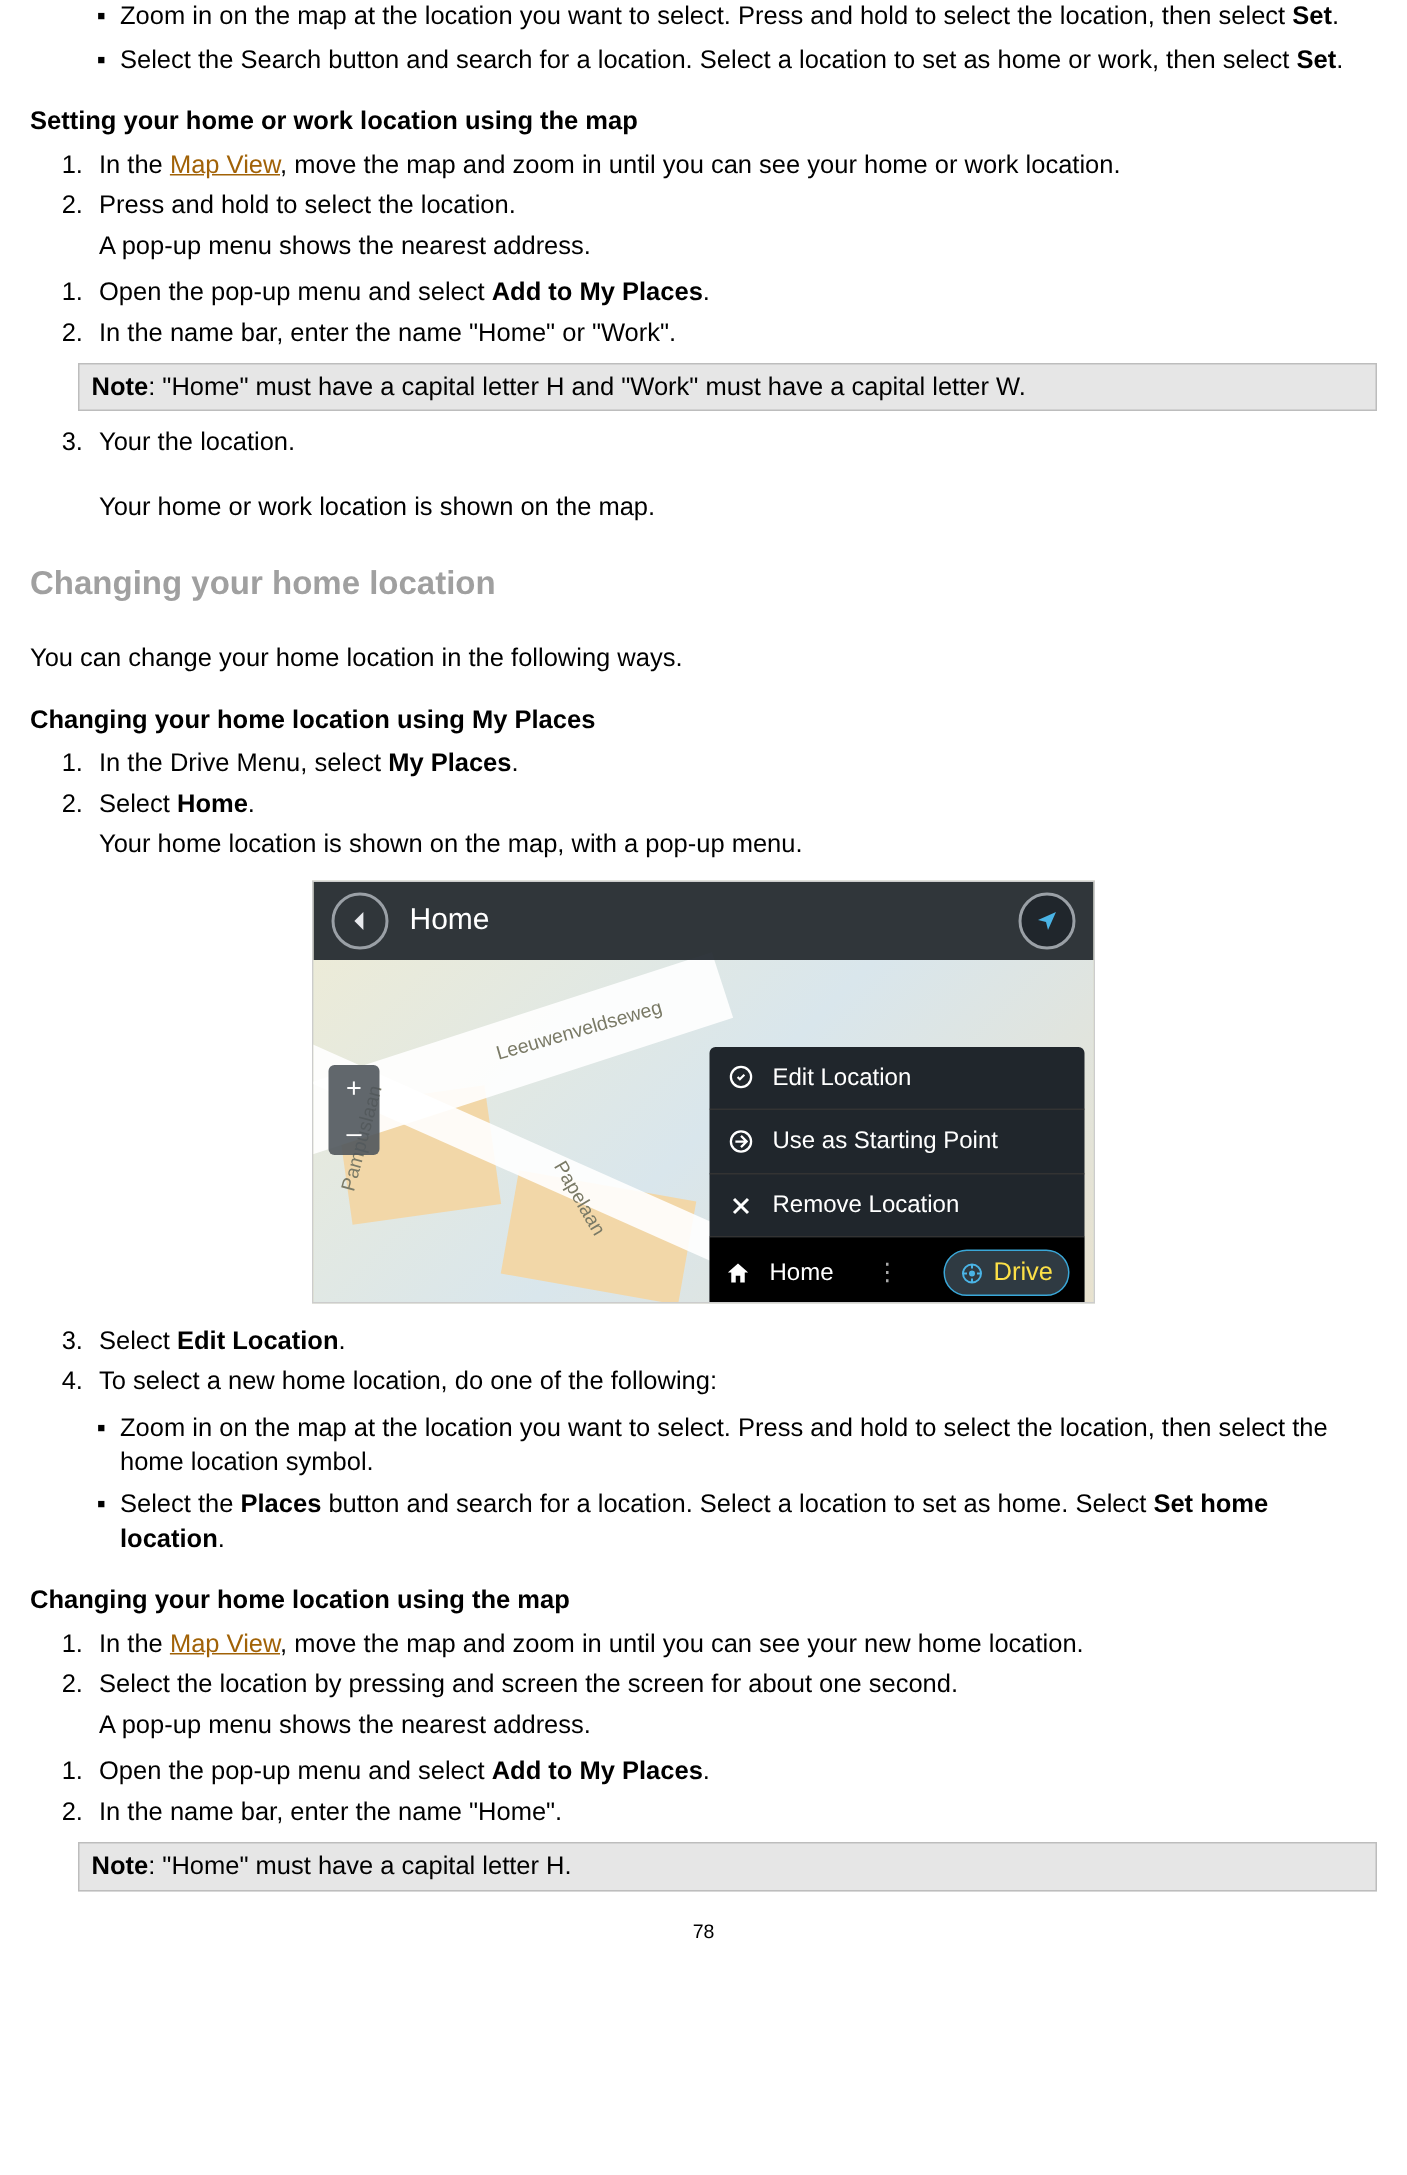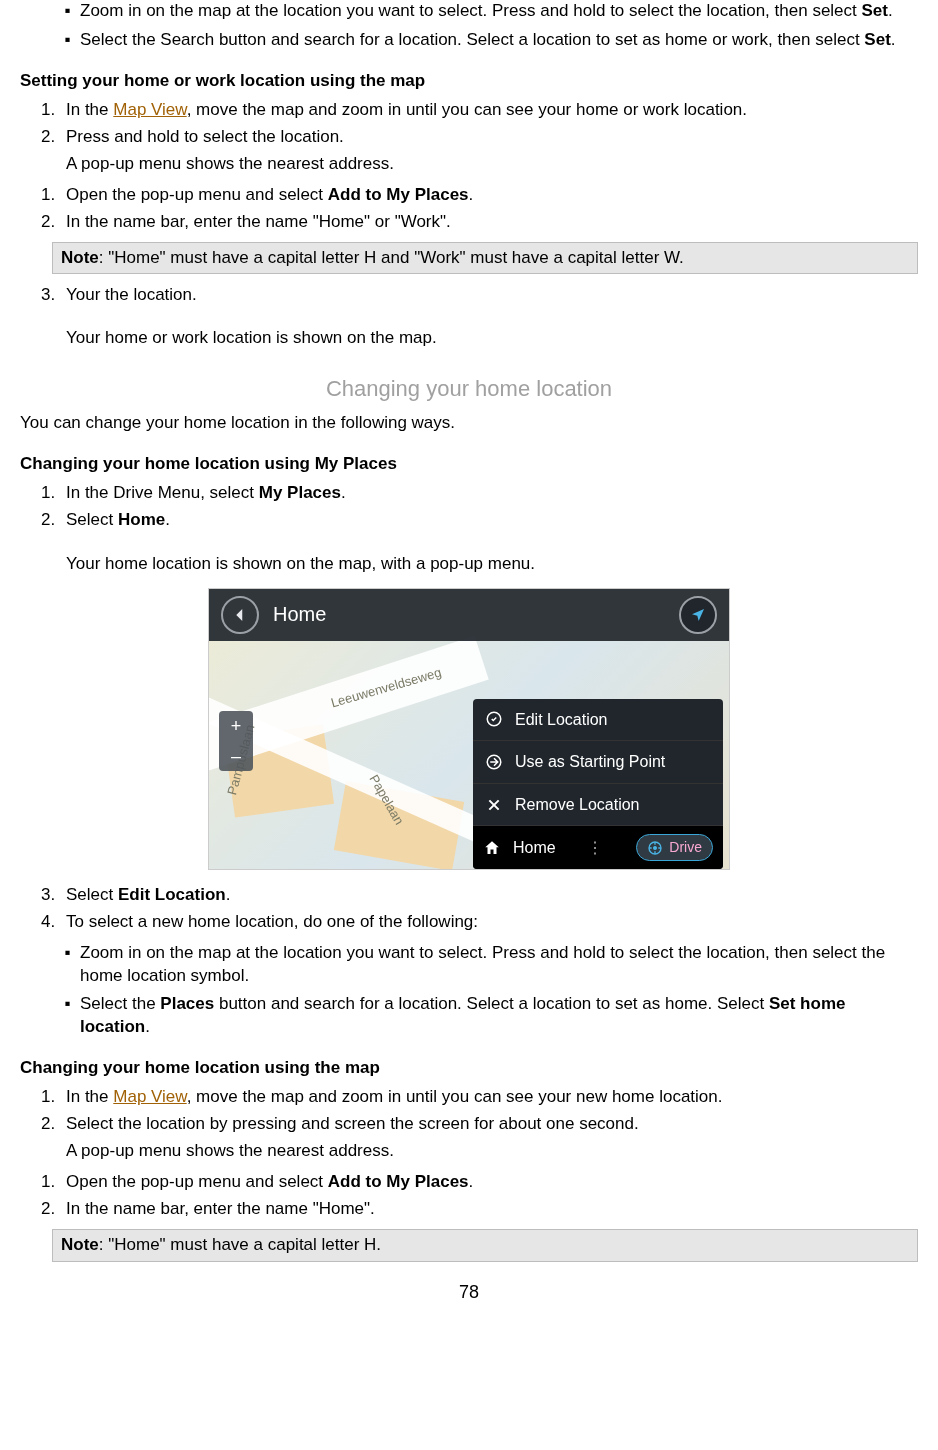--- a/index.html
+++ b/index.html
@@ -13,21 +13,21 @@
     max-width: 900px;
     margin: 0 auto;
   }
   ul.square > li::marker { content: "▪  "; }
   ul.square { padding-left: 60px; margin: 0 0 10px 0; }
   ul.square li { margin-bottom: 6px; }
   ol { padding-left: 40px; margin: 0 0 8px 0; }
   ol li { margin-bottom: 4px; padding-left: 6px; }
   .sub { margin-left: 46px; margin-bottom: 8px; }
   h3.subhead { font-size: 17px; font-weight: bold; margin: 18px 0 6px 0; }
-  h2.section { font-size: 22px; font-weight: normal; color: #a0a0a0; margin: 24px 0 8px 0; text-align: center; }
+  h2.section { font-size: 22px; font-weight: bold; color: #a0a0a0; margin: 24px 0 24px 0; }
   .intro { margin: 0 0 12px 0; }
   a.link { color: #a16207; text-decoration: underline; }
   .notebox {
     background: #e6e6e6;
     border: 1px solid #bdbdbd;
     padding: 4px 8px;
     margin: 6px 0 10px 32px;
   }
   .bold { font-weight: bold; }
   .screenshot {
@@ -69,24 +69,24 @@
   .ss-menu {
     position:absolute; top:58px; right:6px; width:250px;
     background:#20262c; border-radius:4px; overflow:hidden; color:#fff; font-size:16px;
   }
   .ss-menu-row { display:flex; align-items:center; gap:12px; padding:10px 12px; border-bottom:1px solid #333; }
   .ss-menu-row:last-child { border-bottom:none; background:#000; padding:8px 10px; }
   .ss-icon { width:18px; height:18px; display:inline-flex; align-items:center; justify-content:center; }
   .ss-drive {
     margin-left:auto; background:#2f3a42; border:1px solid #3aa7d8;
     border-radius:16px; padding:3px 10px; display:flex; gap:6px; align-items:center;
-    color:#f9a8d4; font-size:14px;
+    color:#fde047; font-size:17px;
   }
   .ss-dots { margin-left:auto; color:#aaa; letter-spacing:2px; }
-  .pagenum { text-align:center; font-size:18px; margin:18px 0 6px; }
+  .pagenum { text-align:center; font-size:13px; margin:18px 0 6px; }
 </style>
 </head>
 <body>
 
 <div class="page">
 
   <ul class="square">
     <li>
       <span>Zoom in on the map at the location you want to select. Press and hold to select the loca­tion, then select </span><span class="bold">Set</span><span>.</span>
     </li>
@@ -126,21 +126,21 @@
   <h2 class="section">Changing your home location</h2>
   <p class="intro">You can change your home location in the following ways.</p>
 
   <h3 class="subhead">Changing your home location using My Places</h3>
   <ol>
     <li>
       <span>In the Drive Menu, select </span><span class="bold">My Places</span><span>.</span>
     </li>
     <li>
       <span>Select </span><span class="bold">Home</span><span>.</span>
-      <div style="margin-top:21px;">Your home location is shown on the map, with a pop-up menu.</div>
+      <div style="margin-top:4px;">Your home location is shown on the map, with a pop-up menu.</div>
     </li>
   </ol>
 
   <div class="screenshot">
     <div class="ss-map">
       <div class="ss-block1"></div>
       <div class="ss-block2"></div>
       <div class="ss-road1"></div>
       <div class="ss-road2"></div>
       <span class="ss-streetlabel" style="top:38px;left:120px;transform:rotate(-16deg);">Leeuwenveldseweg</span>

